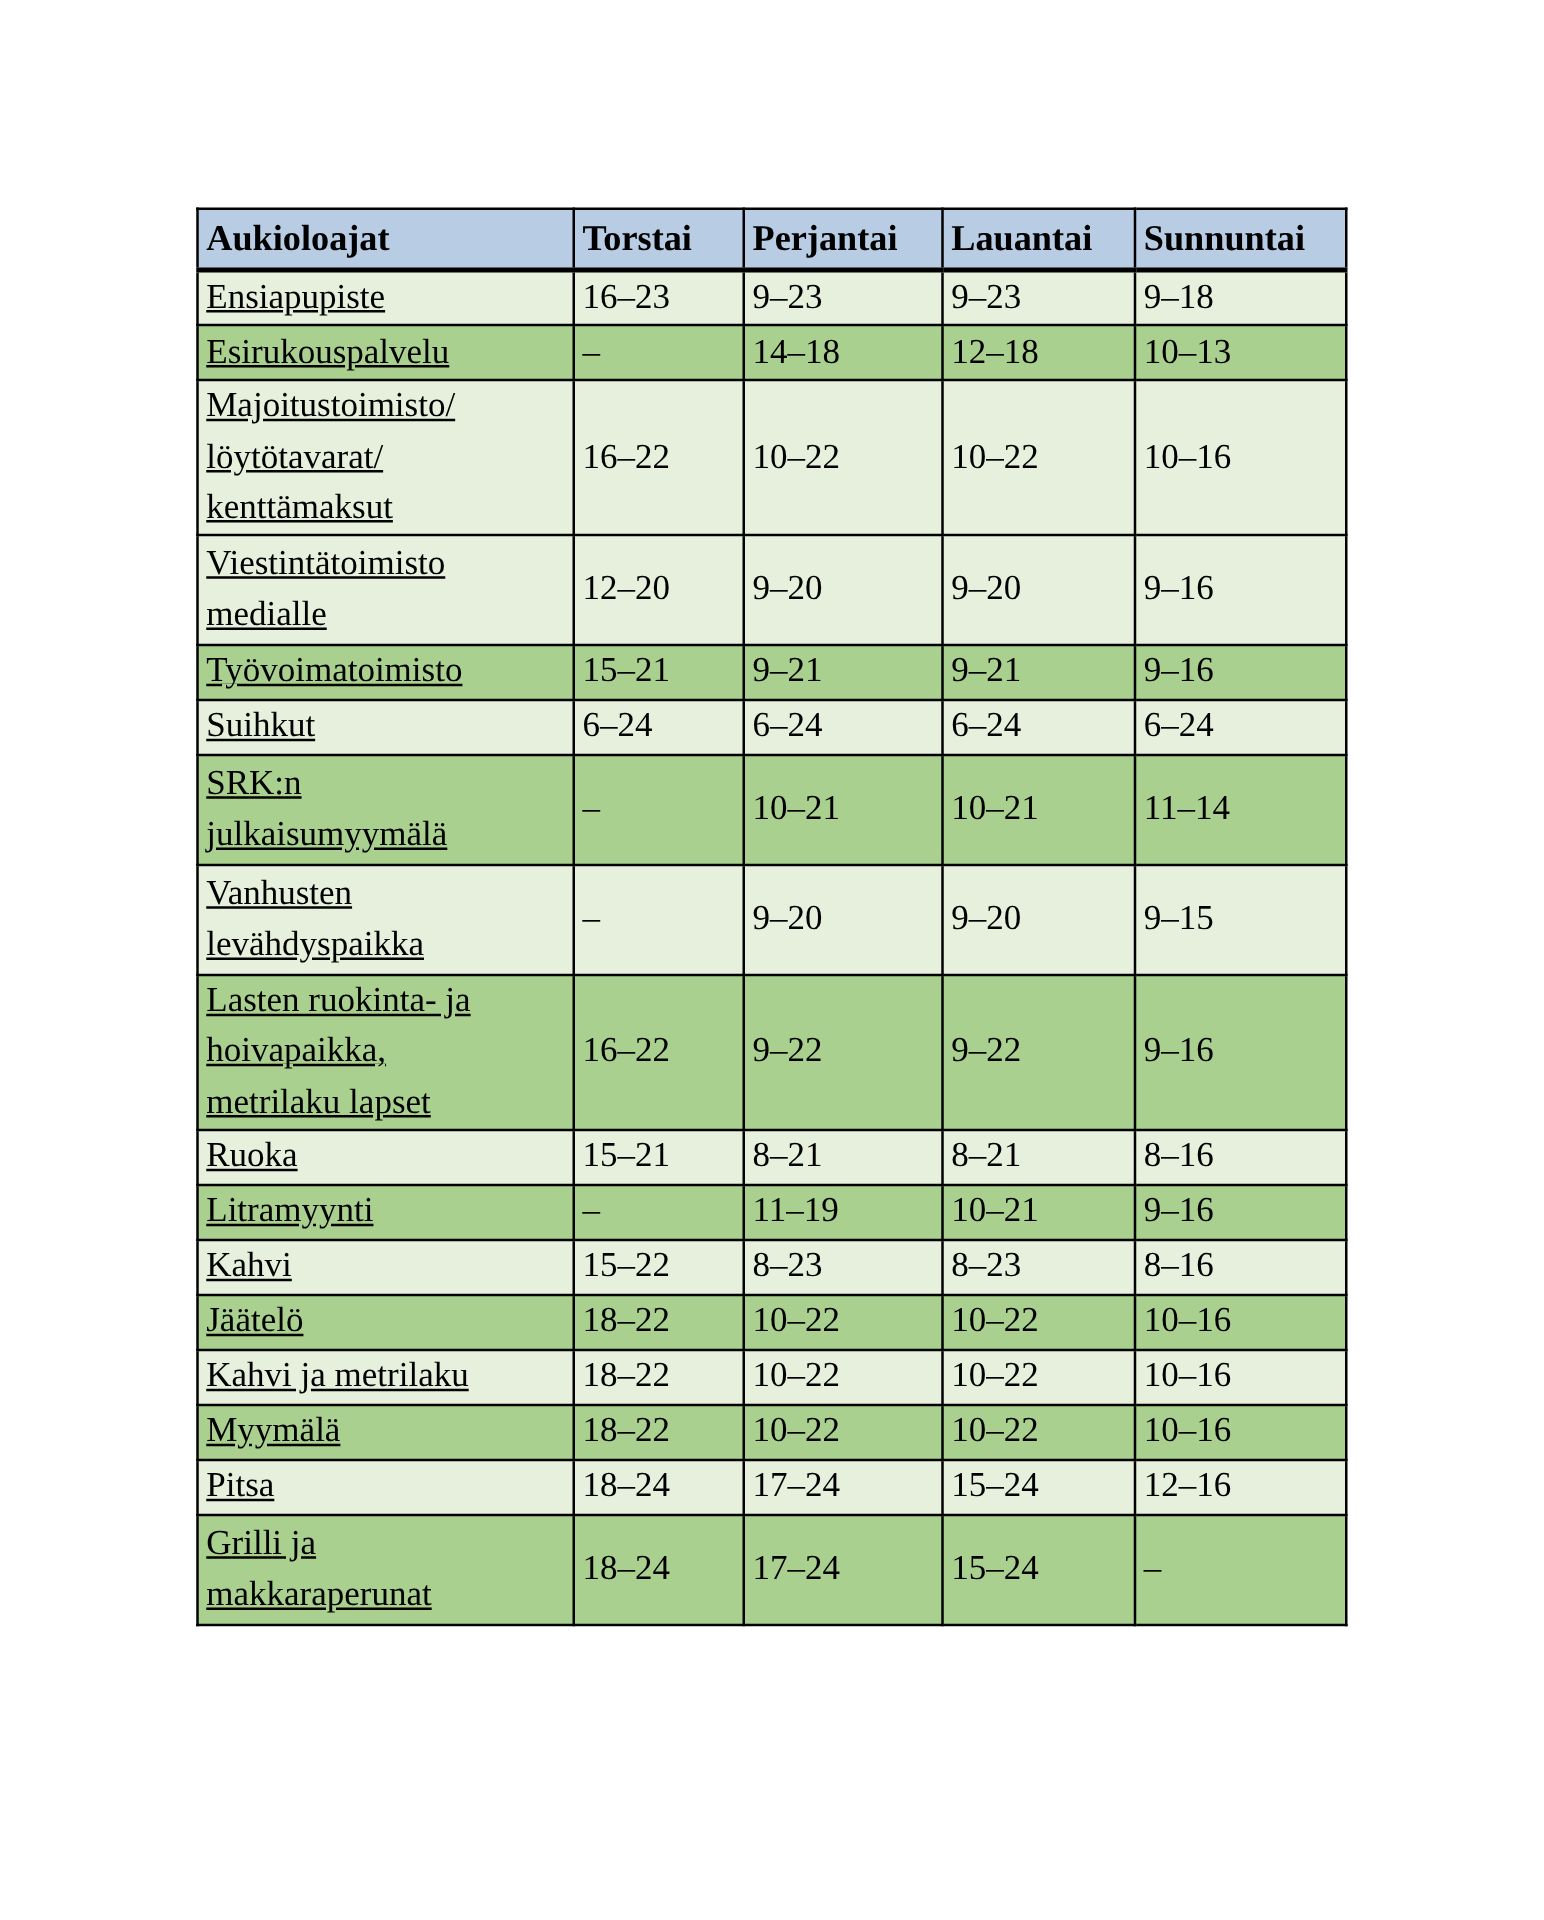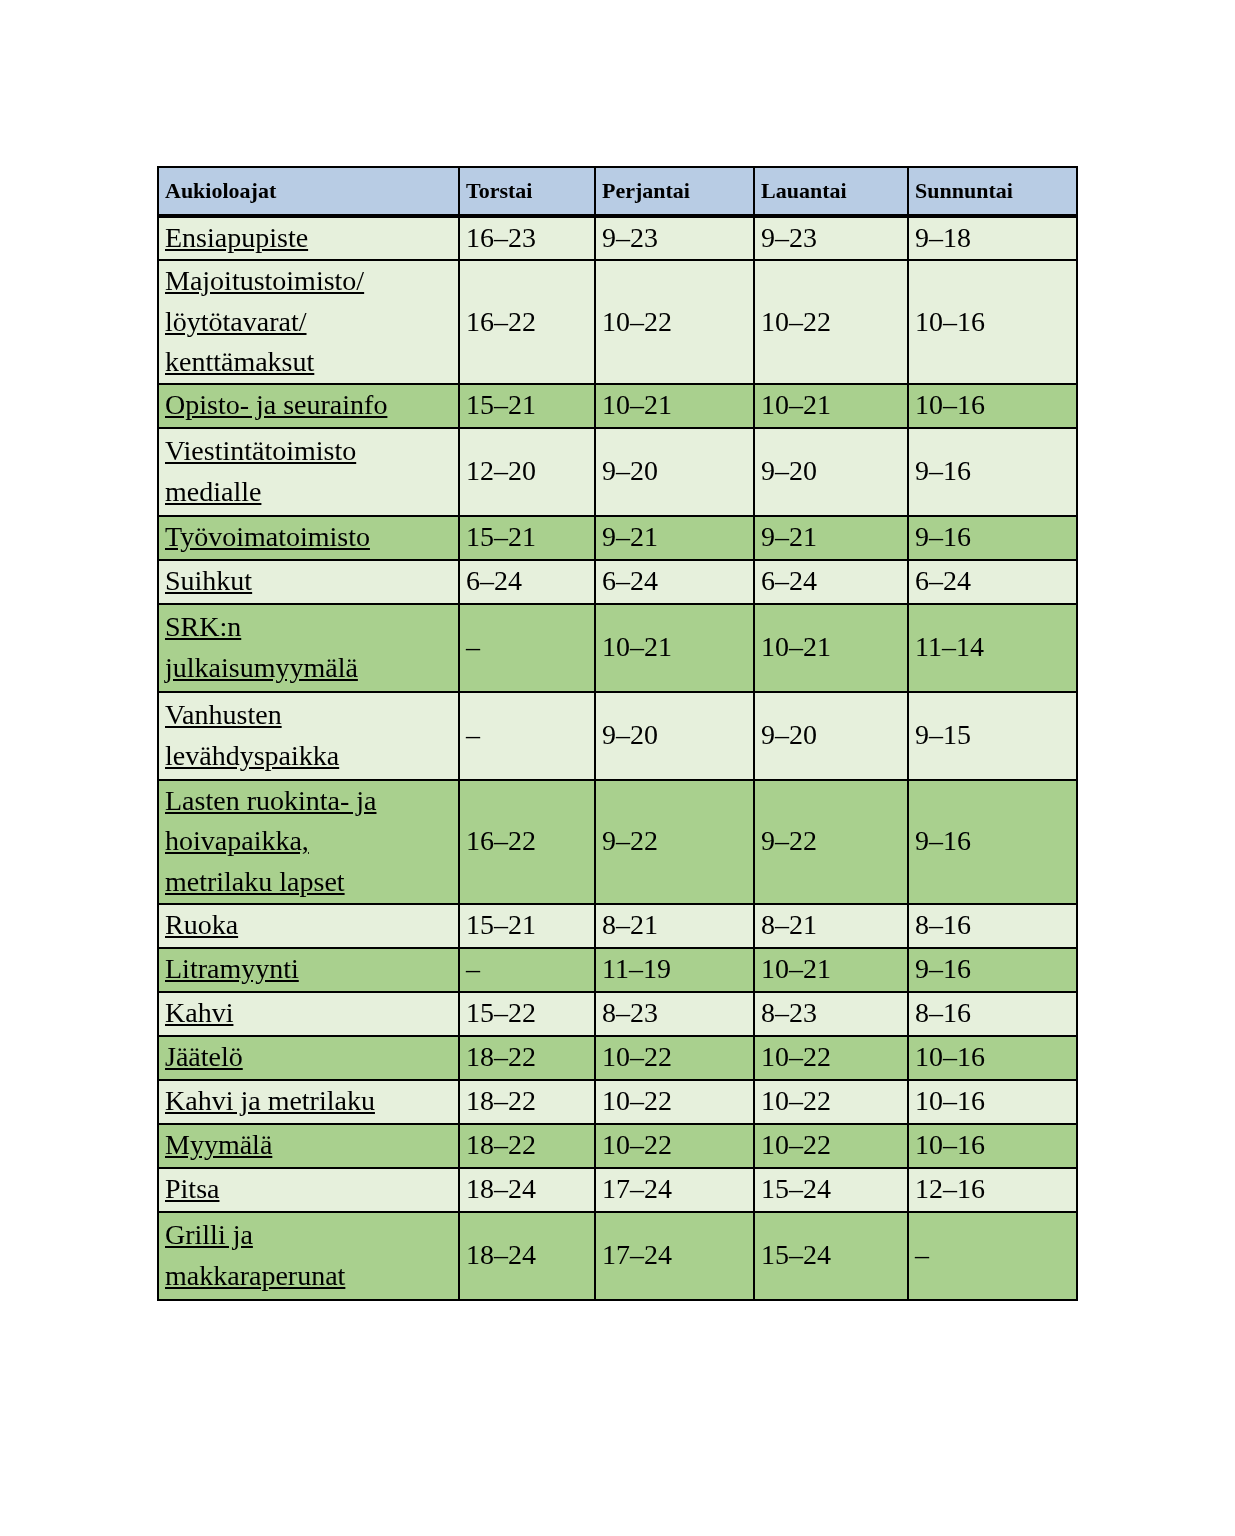--- a/index.html
+++ b/index.html
@@ -53,21 +53,21 @@
   col.c-d1    { width: 159px; }
   col.c-d2    { width: 154px; }
   col.c-d3    { width: 169px; }
 
   
   table.opening-hours thead th {
     background: #b8cce4;
     font-weight: bold;
     height: 49px;
     text-align: left;
-    font-size: 22px;
+    font-size: 29px;
     border-bottom-width: 4px;
   }
 
   
   table.opening-hours tbody td {
     text-align: left;
   }
 
   tr.shade-light > td { background: #e6f0dc; }
   tr.shade-dark  > td { background: #a9d08e; }
@@ -119,42 +119,42 @@
             <td class="label-cell">
               <span class="label-lines">
                 <span class="ln">Ensiapupiste</span>
               </span>
             </td>
             <td class="value-cell">16–23</td>
             <td class="value-cell">9–23</td>
             <td class="value-cell">9–23</td>
             <td class="value-cell">9–18</td>
           </tr>
+          <tr class="shade-dark h1">
+            <td class="label-cell">
+              <span class="label-lines">
+                <span class="ln">Esirukouspalvelu</span>
+              </span>
+            </td>
+            <td class="value-cell">–</td>
+            <td class="value-cell">14–18</td>
+            <td class="value-cell">12–18</td>
+            <td class="value-cell">10–13</td>
+          </tr>
           <tr class="shade-light h3">
             <td class="label-cell">
               <span class="label-lines">
                 <span class="ln">Majoitustoimisto/</span>
                 <span class="ln">löytötavarat/</span>
                 <span class="ln">kenttämaksut</span>
               </span>
             </td>
             <td class="value-cell">16–22</td>
             <td class="value-cell">10–22</td>
             <td class="value-cell">10–22</td>
-            <td class="value-cell">10–16</td>
-          </tr>
-          <tr class="shade-dark h1">
-            <td class="label-cell">
-              <span class="label-lines">
-                <span class="ln">Opisto- ja seurainfo</span>
-              </span>
-            </td>
-            <td class="value-cell">15–21</td>
-            <td class="value-cell">10–21</td>
-            <td class="value-cell">10–21</td>
             <td class="value-cell">10–16</td>
           </tr>
           <tr class="shade-light h2">
             <td class="label-cell">
               <span class="label-lines">
                 <span class="ln">Viestintätoimisto</span>
                 <span class="ln">medialle</span>
               </span>
             </td>
             <td class="value-cell">12–20</td>

